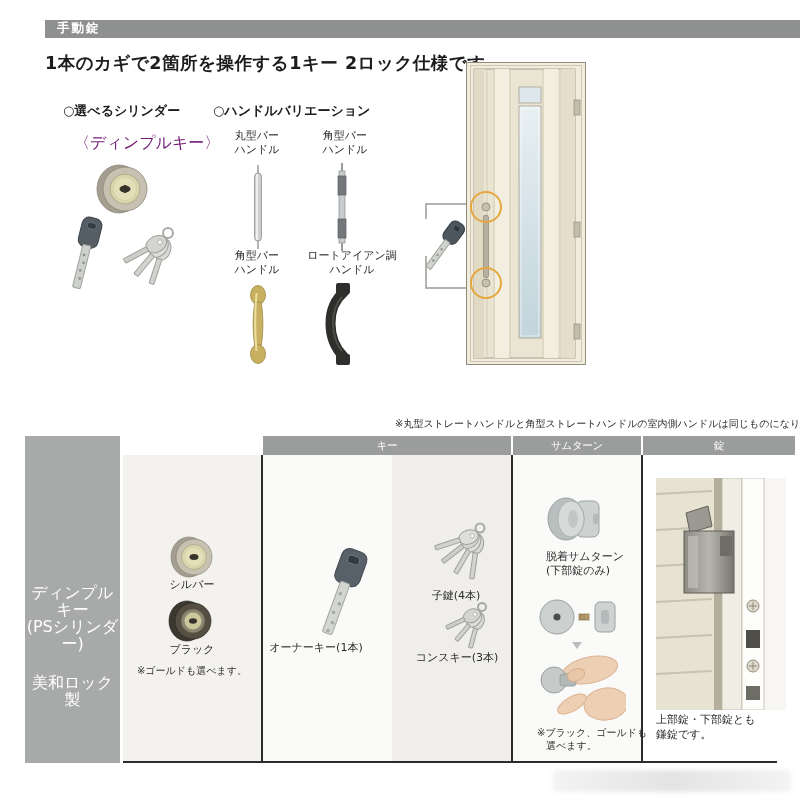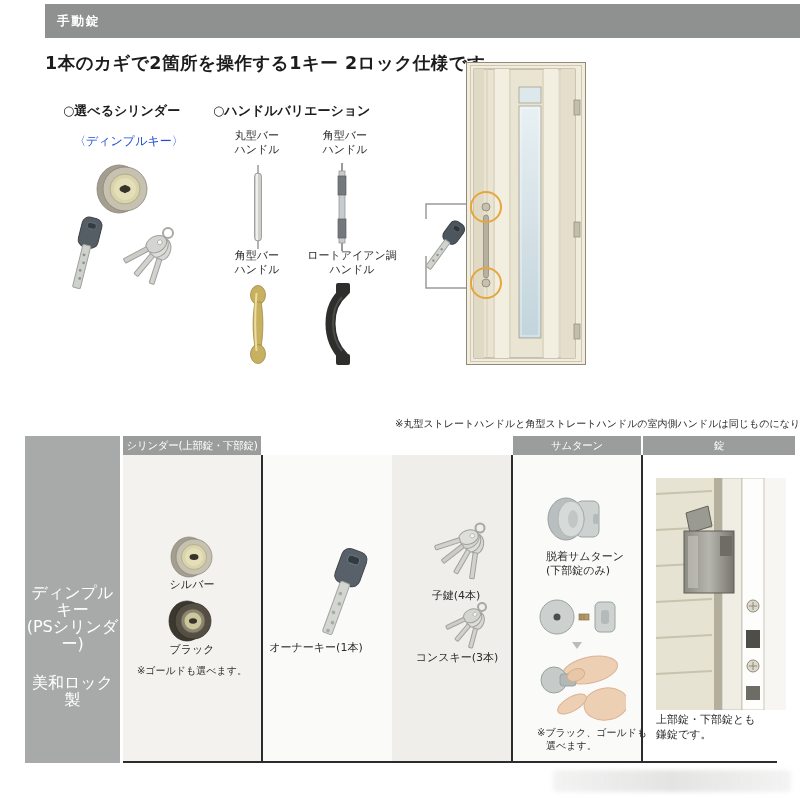--- a/index.html
+++ b/index.html
@@ -1,24 +1,24 @@
 <!DOCTYPE html>
 <html style="--title-bar: #8e9190; --table-header: #9b9d9c; --sidebar: #a8aaa9; --accent-circle: #e6a63e; --door-panel: #eae5d2; --glass-blue: #cfdfe6; --classic-gold: #c8b061; --iron-black: #2e2e2c;"><head>
 <meta charset="utf-8">
 <style>
   html,body{margin:0;padding:0;background:#fff;}
   .page{position:relative;width:800px;height:800px;background:#ffffff;overflow:hidden;
         font-family:"DejaVu Sans","Liberation Sans",sans-serif;color:#1c1c1c;}
   .abs{position:absolute;}
-  .title-bar{left:45px;top:4px;width:755px;height:34px;background:var(--title-bar);
-             display:flex;align-items:center;}
+  .title-bar{left:45px;top:20px;width:755px;height:18px;background:var(--title-bar);
+             display:flex;}
   .title-bar span{color:#fff;font-weight:bold;font-size:12.5px;padding-left:12px;letter-spacing:2px;}
   .headline{left:45px;top:51px;font-size:17.5px;font-weight:bold;letter-spacing:0.5px;white-space:nowrap;}
   .sec-title{font-size:13px;font-weight:bold;white-space:nowrap;}
-  .caption{font-size:12px;color:#1d4ed8;white-space:nowrap;}
+  .caption{font-size:16px;color:#701a75;white-space:nowrap;}
   .h-label{font-size:11px;line-height:14px;text-align:center;color:#2a2a2a;}
   .h-label span{display:block;}
   .note{font-size:10px;color:#2e2e2e;white-space:nowrap;}
   .th{background:var(--table-header);color:#fff;font-size:10.5px;height:19px;
       display:flex;align-items:center;justify-content:center;white-space:nowrap;letter-spacing:-0.3px;}
   .cell-label{font-size:11px;text-align:center;color:#2a2a2a;white-space:nowrap;}
   .cell-label span{display:block;}
   .vline{width:2px;background:#2c2c2c;}
   .hline{height:2px;background:#2c2c2c;}
   .sidebar{background:var(--sidebar);color:#fff;font-size:16px;text-align:center;line-height:17px;}
@@ -182,21 +182,21 @@
   <div class="abs note" style="left:395px;top:417px;width:400px;text-align:right">※丸型ストレートハンドルと角型ストレートハンドルの室内側ハンドルは同じものになります。</div>
 
   <div class="abs sidebar" style="left:25px;top:436px;width:95px;height:327px">
     <div style="padding-top:148px">
       <span style="display:block">ディンプルキー</span>
       <span style="display:block">(PSシリンダー)</span>
       <span style="display:block" class="grp2">美和ロック製</span>
     </div>
   </div>
 
-  <div class="abs th" style="left:123px;top:436px;width:138px">シリンダー(上部錠・下部錠)</div>
+  <div class="abs th" style="left:263px;top:436px;width:248px">キー</div>
   <div class="abs th" style="left:513px;top:436px;width:128px">サムターン</div>
   <div class="abs th" style="left:643px;top:436px;width:152px">錠</div>
 
   <div class="abs" style="left:123px;top:455px;width:138px;height:308px;background:#f3f2ee"></div>
   <div class="abs" style="left:263px;top:455px;width:248px;height:308px;background:#fafaf8"></div>
   <div class="abs" style="left:392px;top:455px;width:119px;height:308px;background:#efeeea"></div>
   <div class="abs" style="left:513px;top:455px;width:128px;height:308px;background:#fafaf8"></div>
   <div class="abs" style="left:643px;top:455px;width:152px;height:308px;background:#ffffff"></div>
 
   <div class="abs vline" style="left:261px;top:455px;height:308px"></div>

